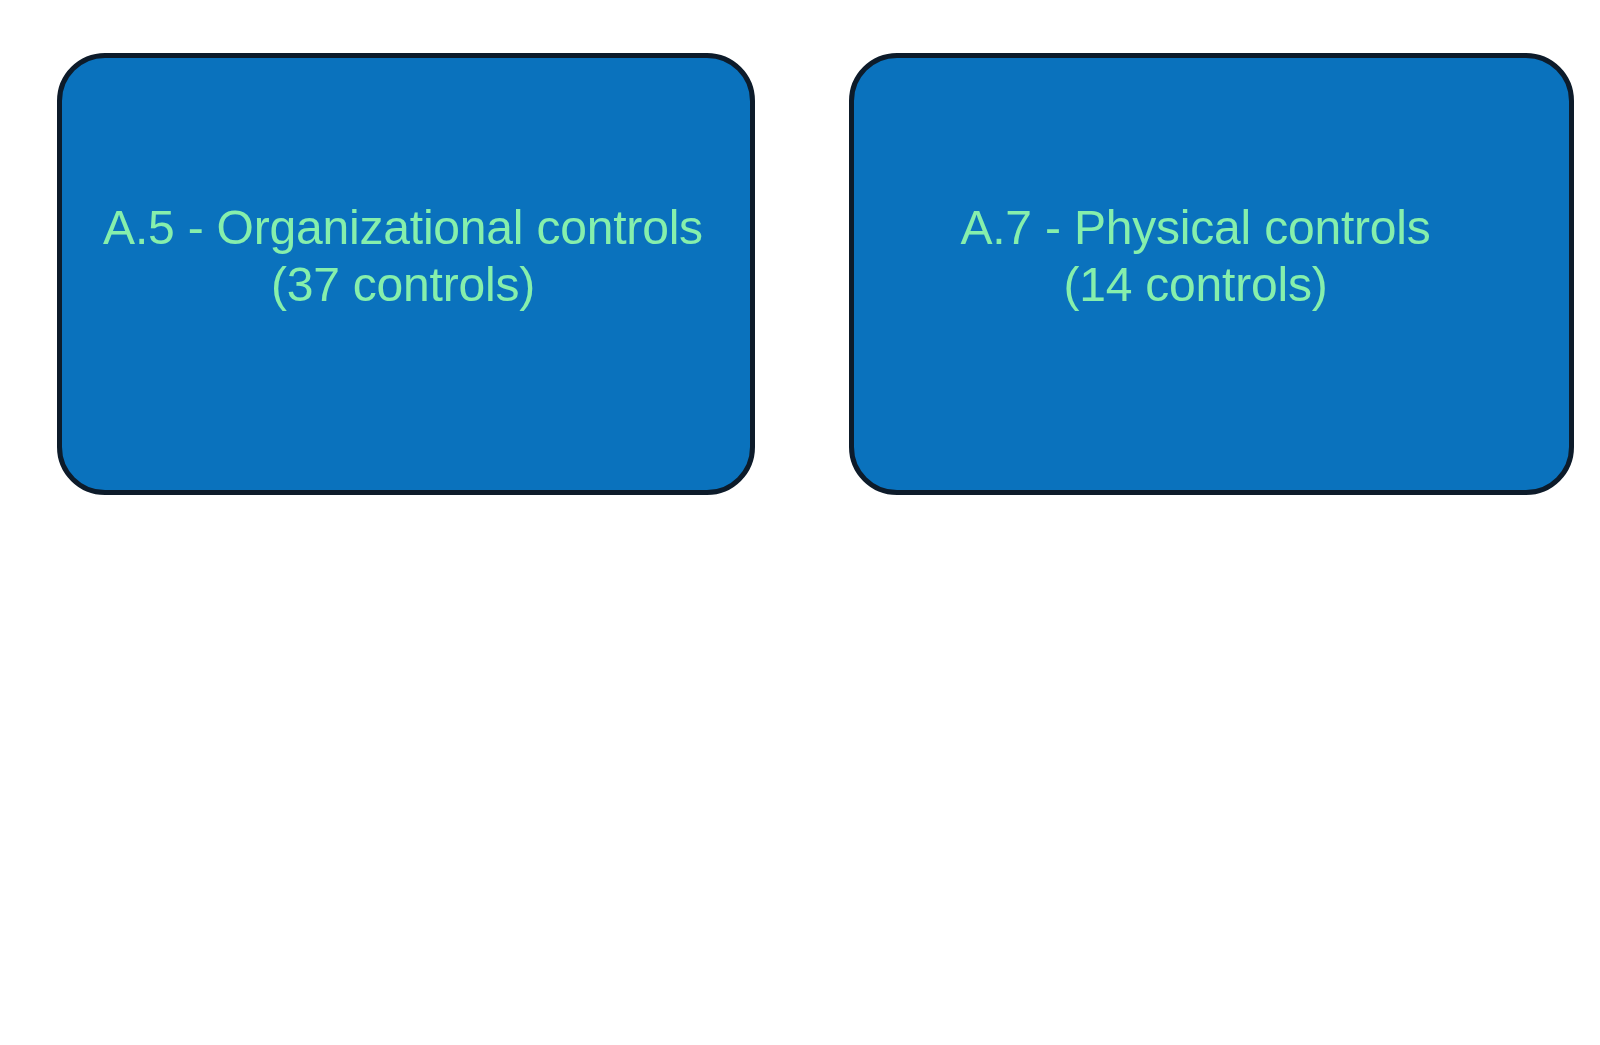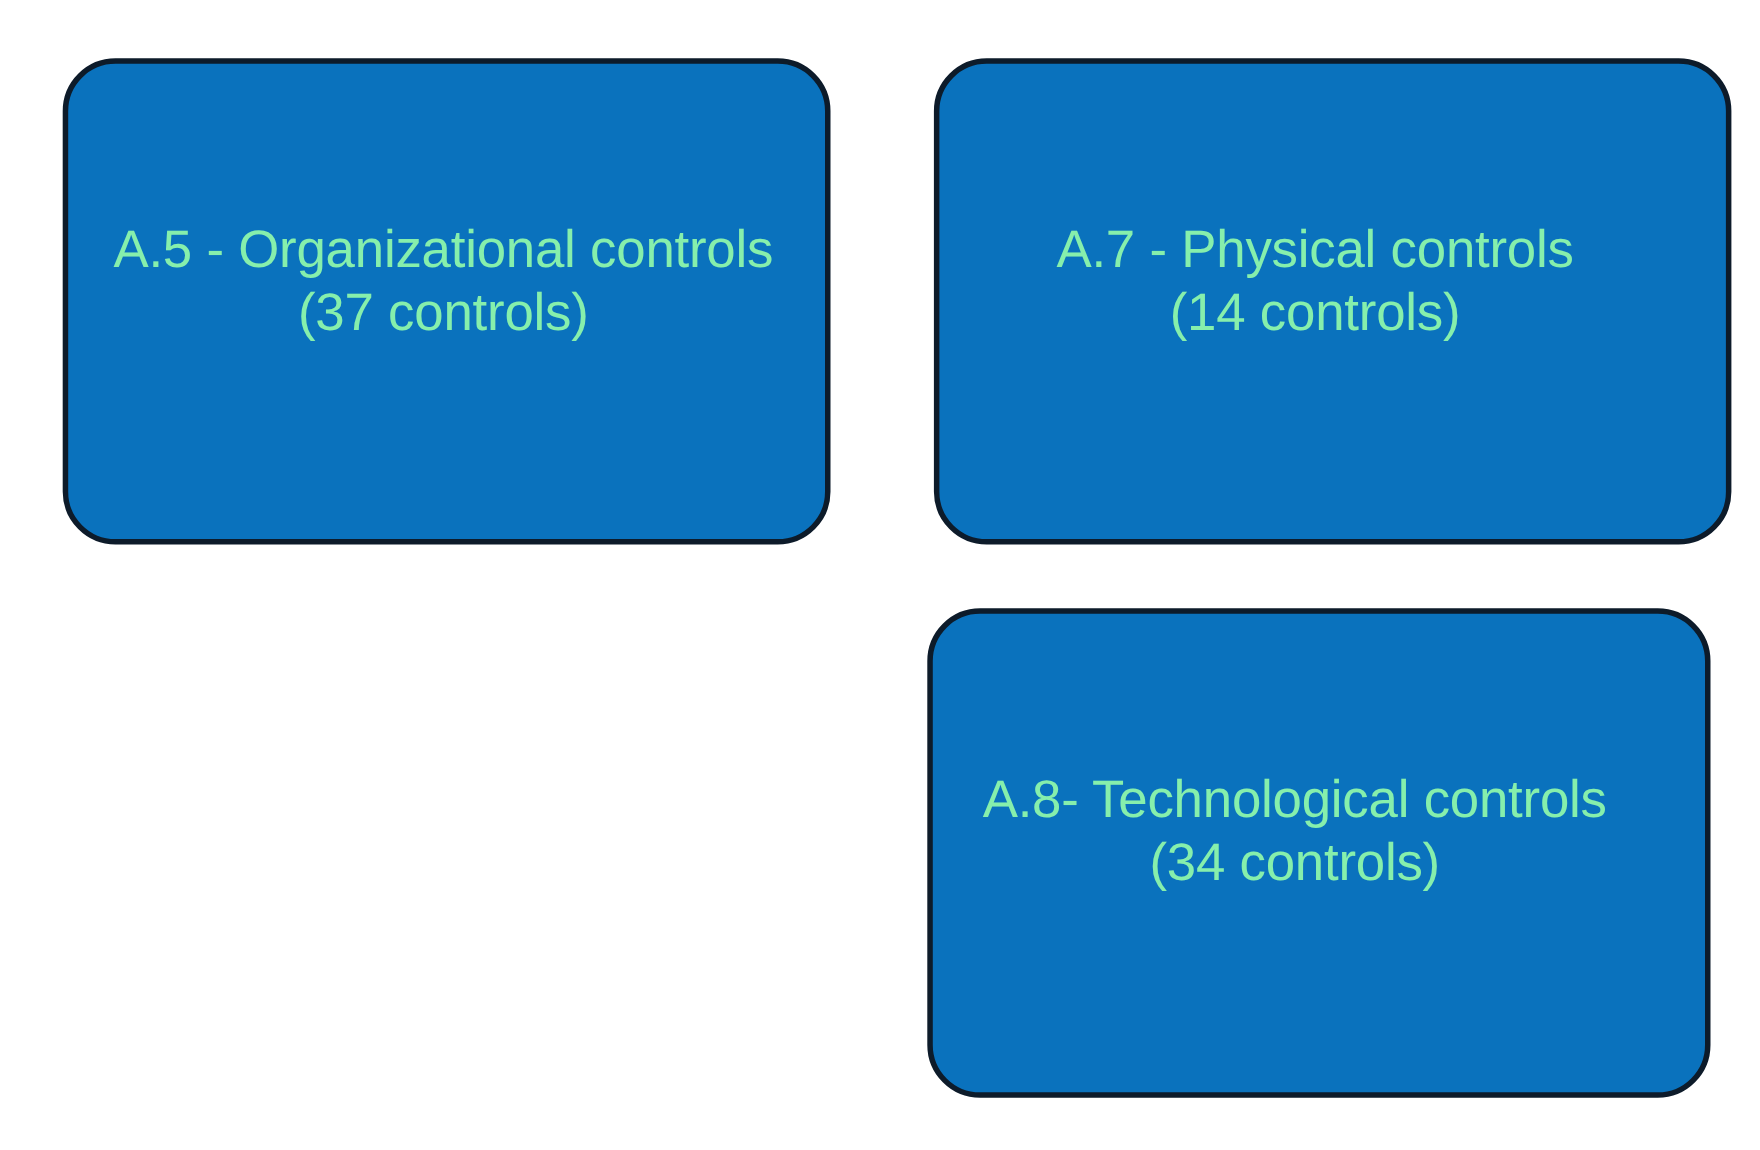--- a/index.html
+++ b/index.html
@@ -89,18 +89,14 @@
     <span class="box-label">A.5 - Organizational controls
 (37 controls)</span>
   </div>
 
   <div class="control-box" id="box-a7">
     <span class="box-label">A.7 - Physical controls
 (14 controls)</span>
   </div>
 
 
-  <div class="control-box" id="box-a8">
-    <span class="box-label">A.8- Technological controls
-(34 controls)</span>
-  </div>
 
 </div>
 
 </body></html>

